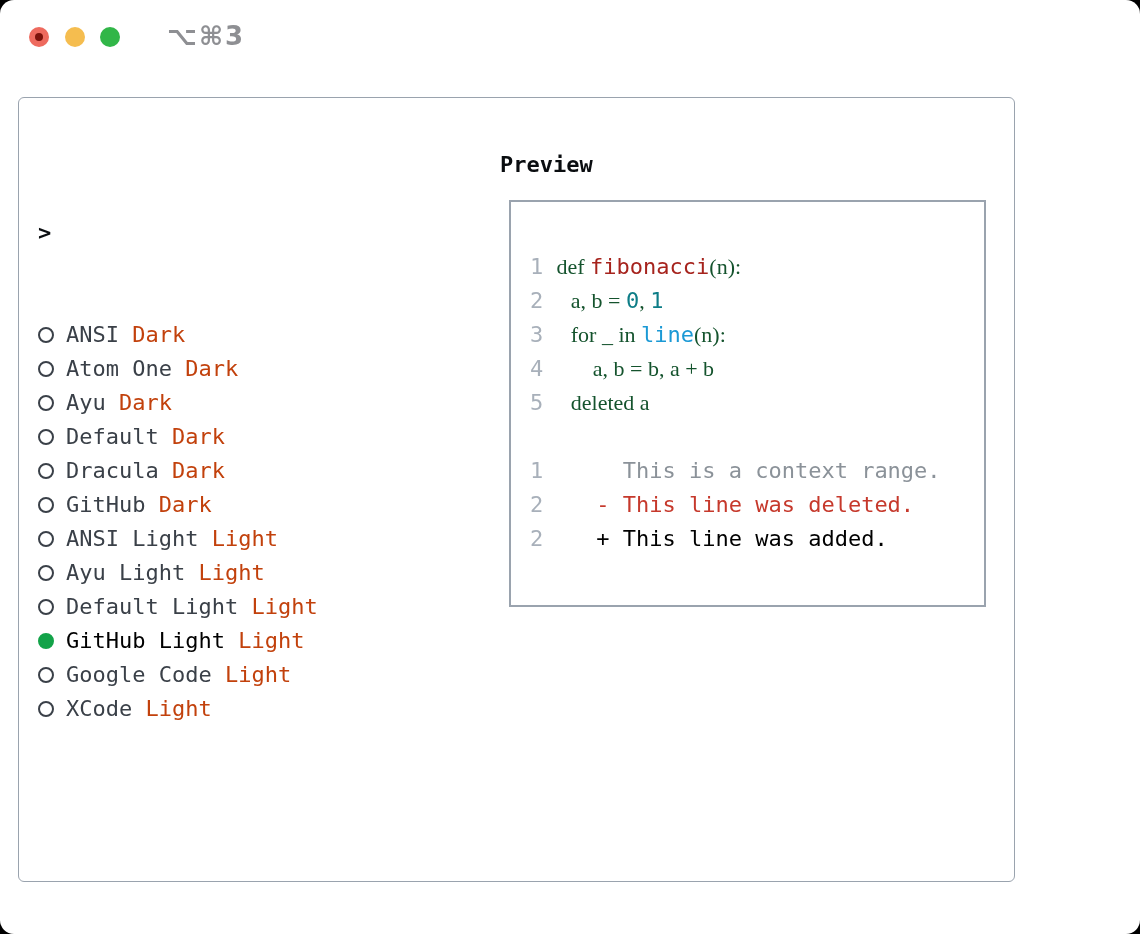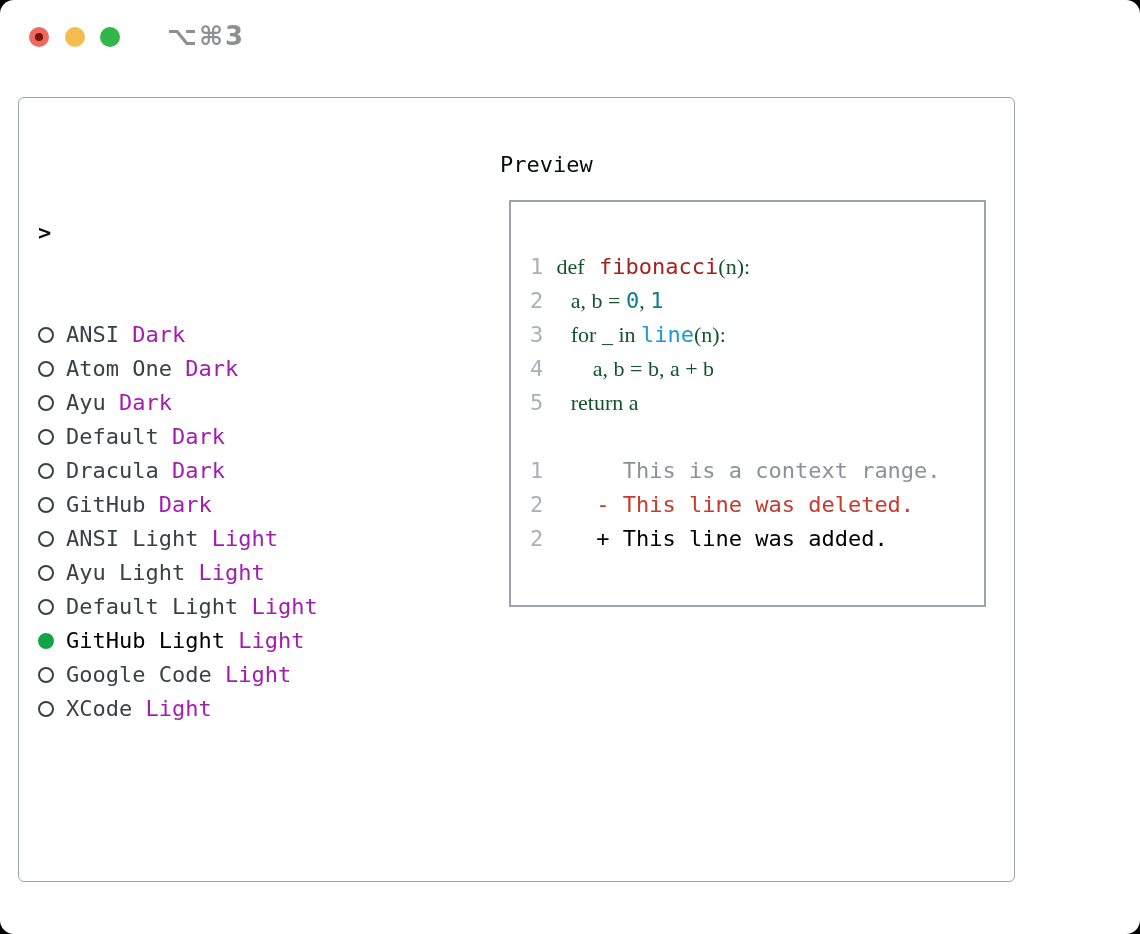--- a/index.html
+++ b/index.html
@@ -23,34 +23,34 @@
 
   
   .left-col{position:absolute;left:38px;top:148px;width:440px;
             font-size:22px;line-height:34px;color:#3a4048;white-space:pre;}
   .row{height:34px;display:flex;align-items:center;}
   .marker{display:inline-flex;width:28px;flex:0 0 28px;align-items:center;}
   .circle{display:inline-block;width:12px;height:12px;border:2px solid #3a4048;border-radius:50%;box-sizing:content-box;}
   .circle.sel{background:#13a349;border-color:#13a349;}
   .hdr{font-weight:bold;color:#0a0d10;}
   .prefix{font-weight:bold;color:#0a0d10;}
-  .variant{color:#a21caf;}
+  .variant{color:#c2410c;}
   .sel-text{color:#000000;}
   .subhdr{color:#0a0d10;}
 
   
   .preview-label{position:absolute;left:500px;top:148px;height:34px;line-height:34px;
-                 font-size:22px;font-weight:normal;color:#0a0d10;}
+                 font-size:22px;font-weight:bold;color:#0a0d10;}
   .preview-box{position:absolute;left:509px;top:200px;width:477px;height:407px;
                border:2px solid #9aa3ae;background:#fff;box-sizing:border-box;}
   .preview-box pre{margin:0;padding:48px 0 0 19px;font-family:"DejaVu Sans Mono",monospace;
                    font-size:22px;line-height:34px;}
   .c-num{color:#a8b0ba;}
   .c-code{color:#14532d;font-family:Liberation Serif, serif;}
-  .c-func{color:#a6231d;margin-left:9px;}
+  .c-func{color:#a6231d;}
   .c-lit{color:#0d7d87;}
   .c-builtin{color:#1b99d5;}
   .c-ctx{color:#8b9299;}
   .c-del{color:#c6392c;}
   .c-add{color:#000000;}
 </style>
 </head>
 <body>
 
 <div class="stage">
@@ -77,21 +77,21 @@
       
       
     </div>
 
     <div class="preview-label">Preview</div>
     <div class="preview-box">
       <pre id="preview-code"><span class="c-num">1 </span><span class="c-code">def </span><span class="c-func">fibonacci</span><span class="c-code">(n):</span>
 <span class="c-num">2</span><span class="c-code">     a, b = </span><span class="c-lit">0</span><span class="c-code">, </span><span class="c-lit">1</span>
 <span class="c-num">3</span><span class="c-code">     for _ in </span><span class="c-builtin">line</span><span class="c-code">(n):</span>
 <span class="c-num">4</span><span class="c-code">         a, b = b, a + b</span>
-<span class="c-num">5</span><span class="c-code">     return a</span>
+<span class="c-num">5</span><span class="c-code">     deleted a</span>
 
 <span class="c-num">1</span><span class="c-ctx">      This is a context range.</span>
 <span class="c-num">2</span><span class="c-del">    - This line was deleted.</span>
 <span class="c-num">2</span><span class="c-add">    + This line was added.</span>
 </pre>
     </div>
 
   </div>
 </div>
 

